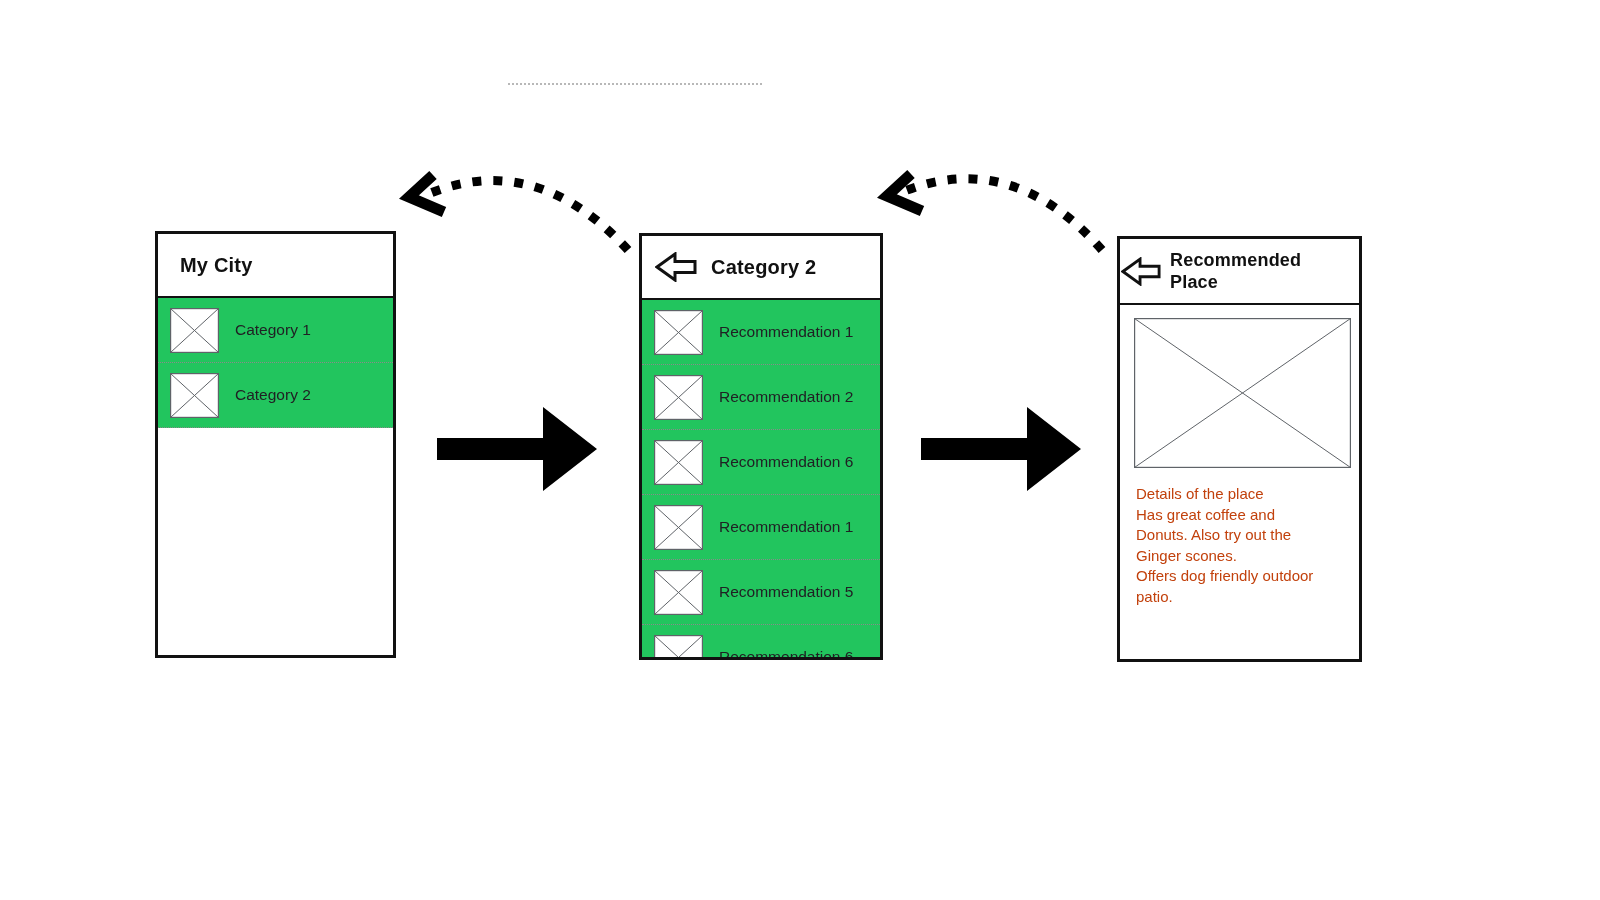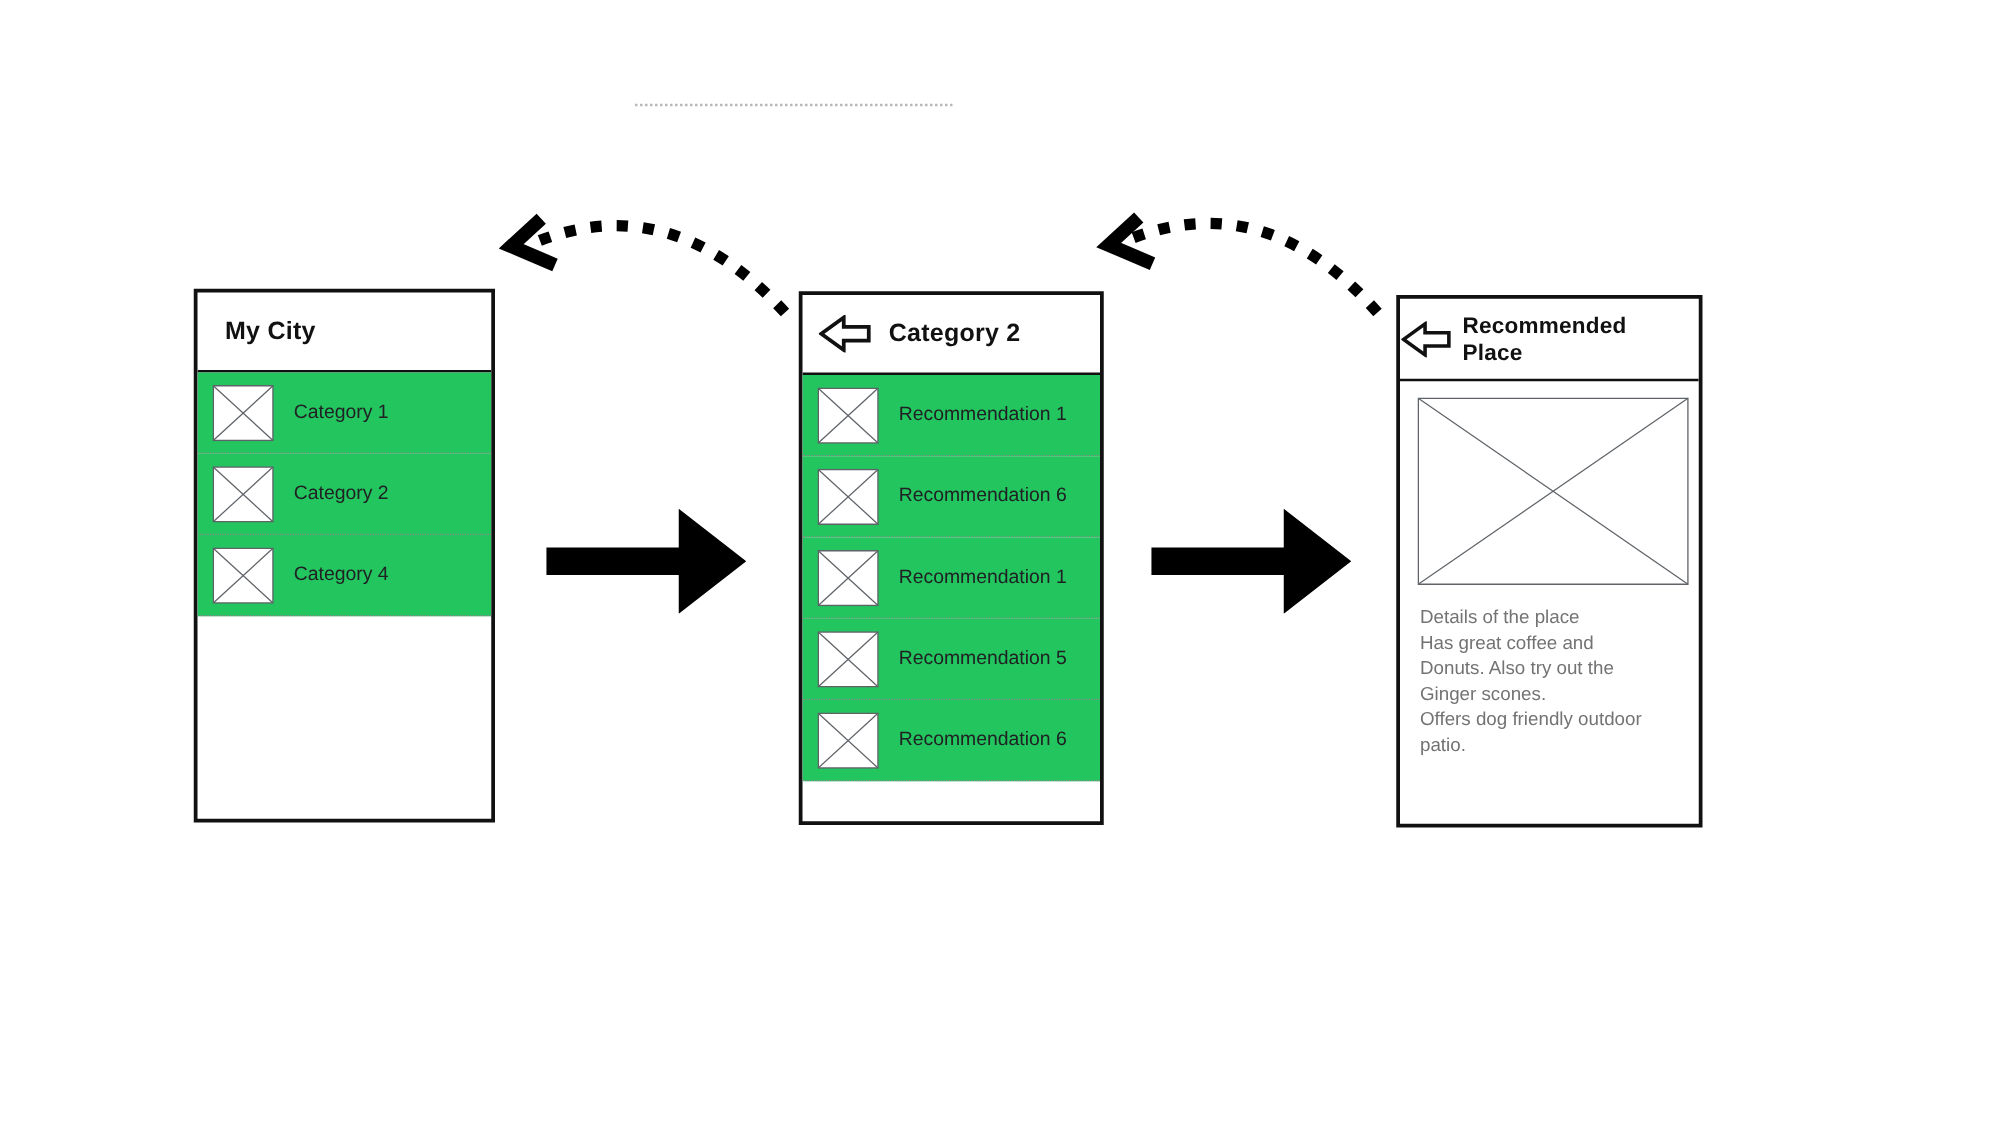--- a/index.html
+++ b/index.html
@@ -73,21 +73,21 @@
     font-size: 15.5px;
     color: #202124;
     white-space: nowrap;
   }
   
   .hero-box { display: block; margin: 13px 13px 0 14px; }
   .details-text {
     margin: 16px 12px 0 16px;
     font-size: 15px;
     line-height: 20.5px;
-    color: #737373;
+    color: #c2410c;
     white-space: pre-line;
   }
   
   .flow-arrow { position: absolute; width: 160px; height: 84px; }
   .flow-arrow-1 { left: 437px; top: 407px; }
   .flow-arrow-2 { left: 921px; top: 407px; }
   
   .overlay {
     position: absolute;
     left: 0; top: 0;
@@ -127,48 +127,48 @@
       <span class="row-label">Category 1</span>
     </div>
     <div class="row">
       <svg class="imgbox" width="49" height="45" viewBox="0 0 49 45">
           <rect x="0.6" y="0.6" width="47.8" height="43.8" fill="#ffffff" stroke="#5f6368" stroke-width="1.2"></rect>
           <line x1="0.6" y1="0.6" x2="48.4" y2="44.4" stroke="#5f6368" stroke-width="1"></line>
           <line x1="48.4" y1="0.6" x2="0.6" y2="44.4" stroke="#5f6368" stroke-width="1"></line>
         </svg>
       <span class="row-label">Category 2</span>
     </div>
-    <div class="row">
-      <svg class="imgbox" width="49" height="45" viewBox="0 0 49 45">
-          <rect x="0.6" y="0.6" width="47.8" height="43.8" fill="#ffffff" stroke="#5f6368" stroke-width="1.2"></rect>
-          <line x1="0.6" y1="0.6" x2="48.4" y2="44.4" stroke="#5f6368" stroke-width="1"></line>
-          <line x1="48.4" y1="0.6" x2="0.6" y2="44.4" stroke="#5f6368" stroke-width="1"></line>
-        </svg>
-      <span class="row-label">Category 4</span>
-    </div>
   </div>
 
   <svg class="flow-arrow flow-arrow-1" viewBox="0 0 160 84" xmlns="http://www.w3.org/2000/svg">
     <polygon points="0,31 106,31 106,0 160,42 106,84 106,53 0,53" fill="#000000"></polygon>
   </svg>
 
   <div class="phone phone-2">
     <div class="phone-header">
       <svg class="back-icon" width="42" height="30" viewBox="0 0 42 30">
           <path d="M2 15 L20 2 L20 9.5 L40 9.5 L40 20.5 L20 20.5 L20 28 Z" fill="#ffffff" stroke="#111111" stroke-width="3" stroke-linejoin="miter"></path>
         </svg>
       <span class="phone-title">Category 2</span>
     </div>
     <div class="row">
       <svg class="imgbox" width="49" height="45" viewBox="0 0 49 45">
           <rect x="0.6" y="0.6" width="47.8" height="43.8" fill="#ffffff" stroke="#5f6368" stroke-width="1.2"></rect>
           <line x1="0.6" y1="0.6" x2="48.4" y2="44.4" stroke="#5f6368" stroke-width="1"></line>
           <line x1="48.4" y1="0.6" x2="0.6" y2="44.4" stroke="#5f6368" stroke-width="1"></line>
         </svg>
       <span class="row-label">Recommendation 1</span>
+    </div>
+    <div class="row">
+      <svg class="imgbox" width="49" height="45" viewBox="0 0 49 45">
+          <rect x="0.6" y="0.6" width="47.8" height="43.8" fill="#ffffff" stroke="#5f6368" stroke-width="1.2"></rect>
+          <line x1="0.6" y1="0.6" x2="48.4" y2="44.4" stroke="#5f6368" stroke-width="1"></line>
+          <line x1="48.4" y1="0.6" x2="0.6" y2="44.4" stroke="#5f6368" stroke-width="1"></line>
+        </svg>
+      <span class="row-label">Recommendation 2</span>
     </div>
     <div class="row">
       <svg class="imgbox" width="49" height="45" viewBox="0 0 49 45">
           <rect x="0.6" y="0.6" width="47.8" height="43.8" fill="#ffffff" stroke="#5f6368" stroke-width="1.2"></rect>
           <line x1="0.6" y1="0.6" x2="48.4" y2="44.4" stroke="#5f6368" stroke-width="1"></line>
           <line x1="48.4" y1="0.6" x2="0.6" y2="44.4" stroke="#5f6368" stroke-width="1"></line>
         </svg>
       <span class="row-label">Recommendation 6</span>
     </div>
     <div class="row">

